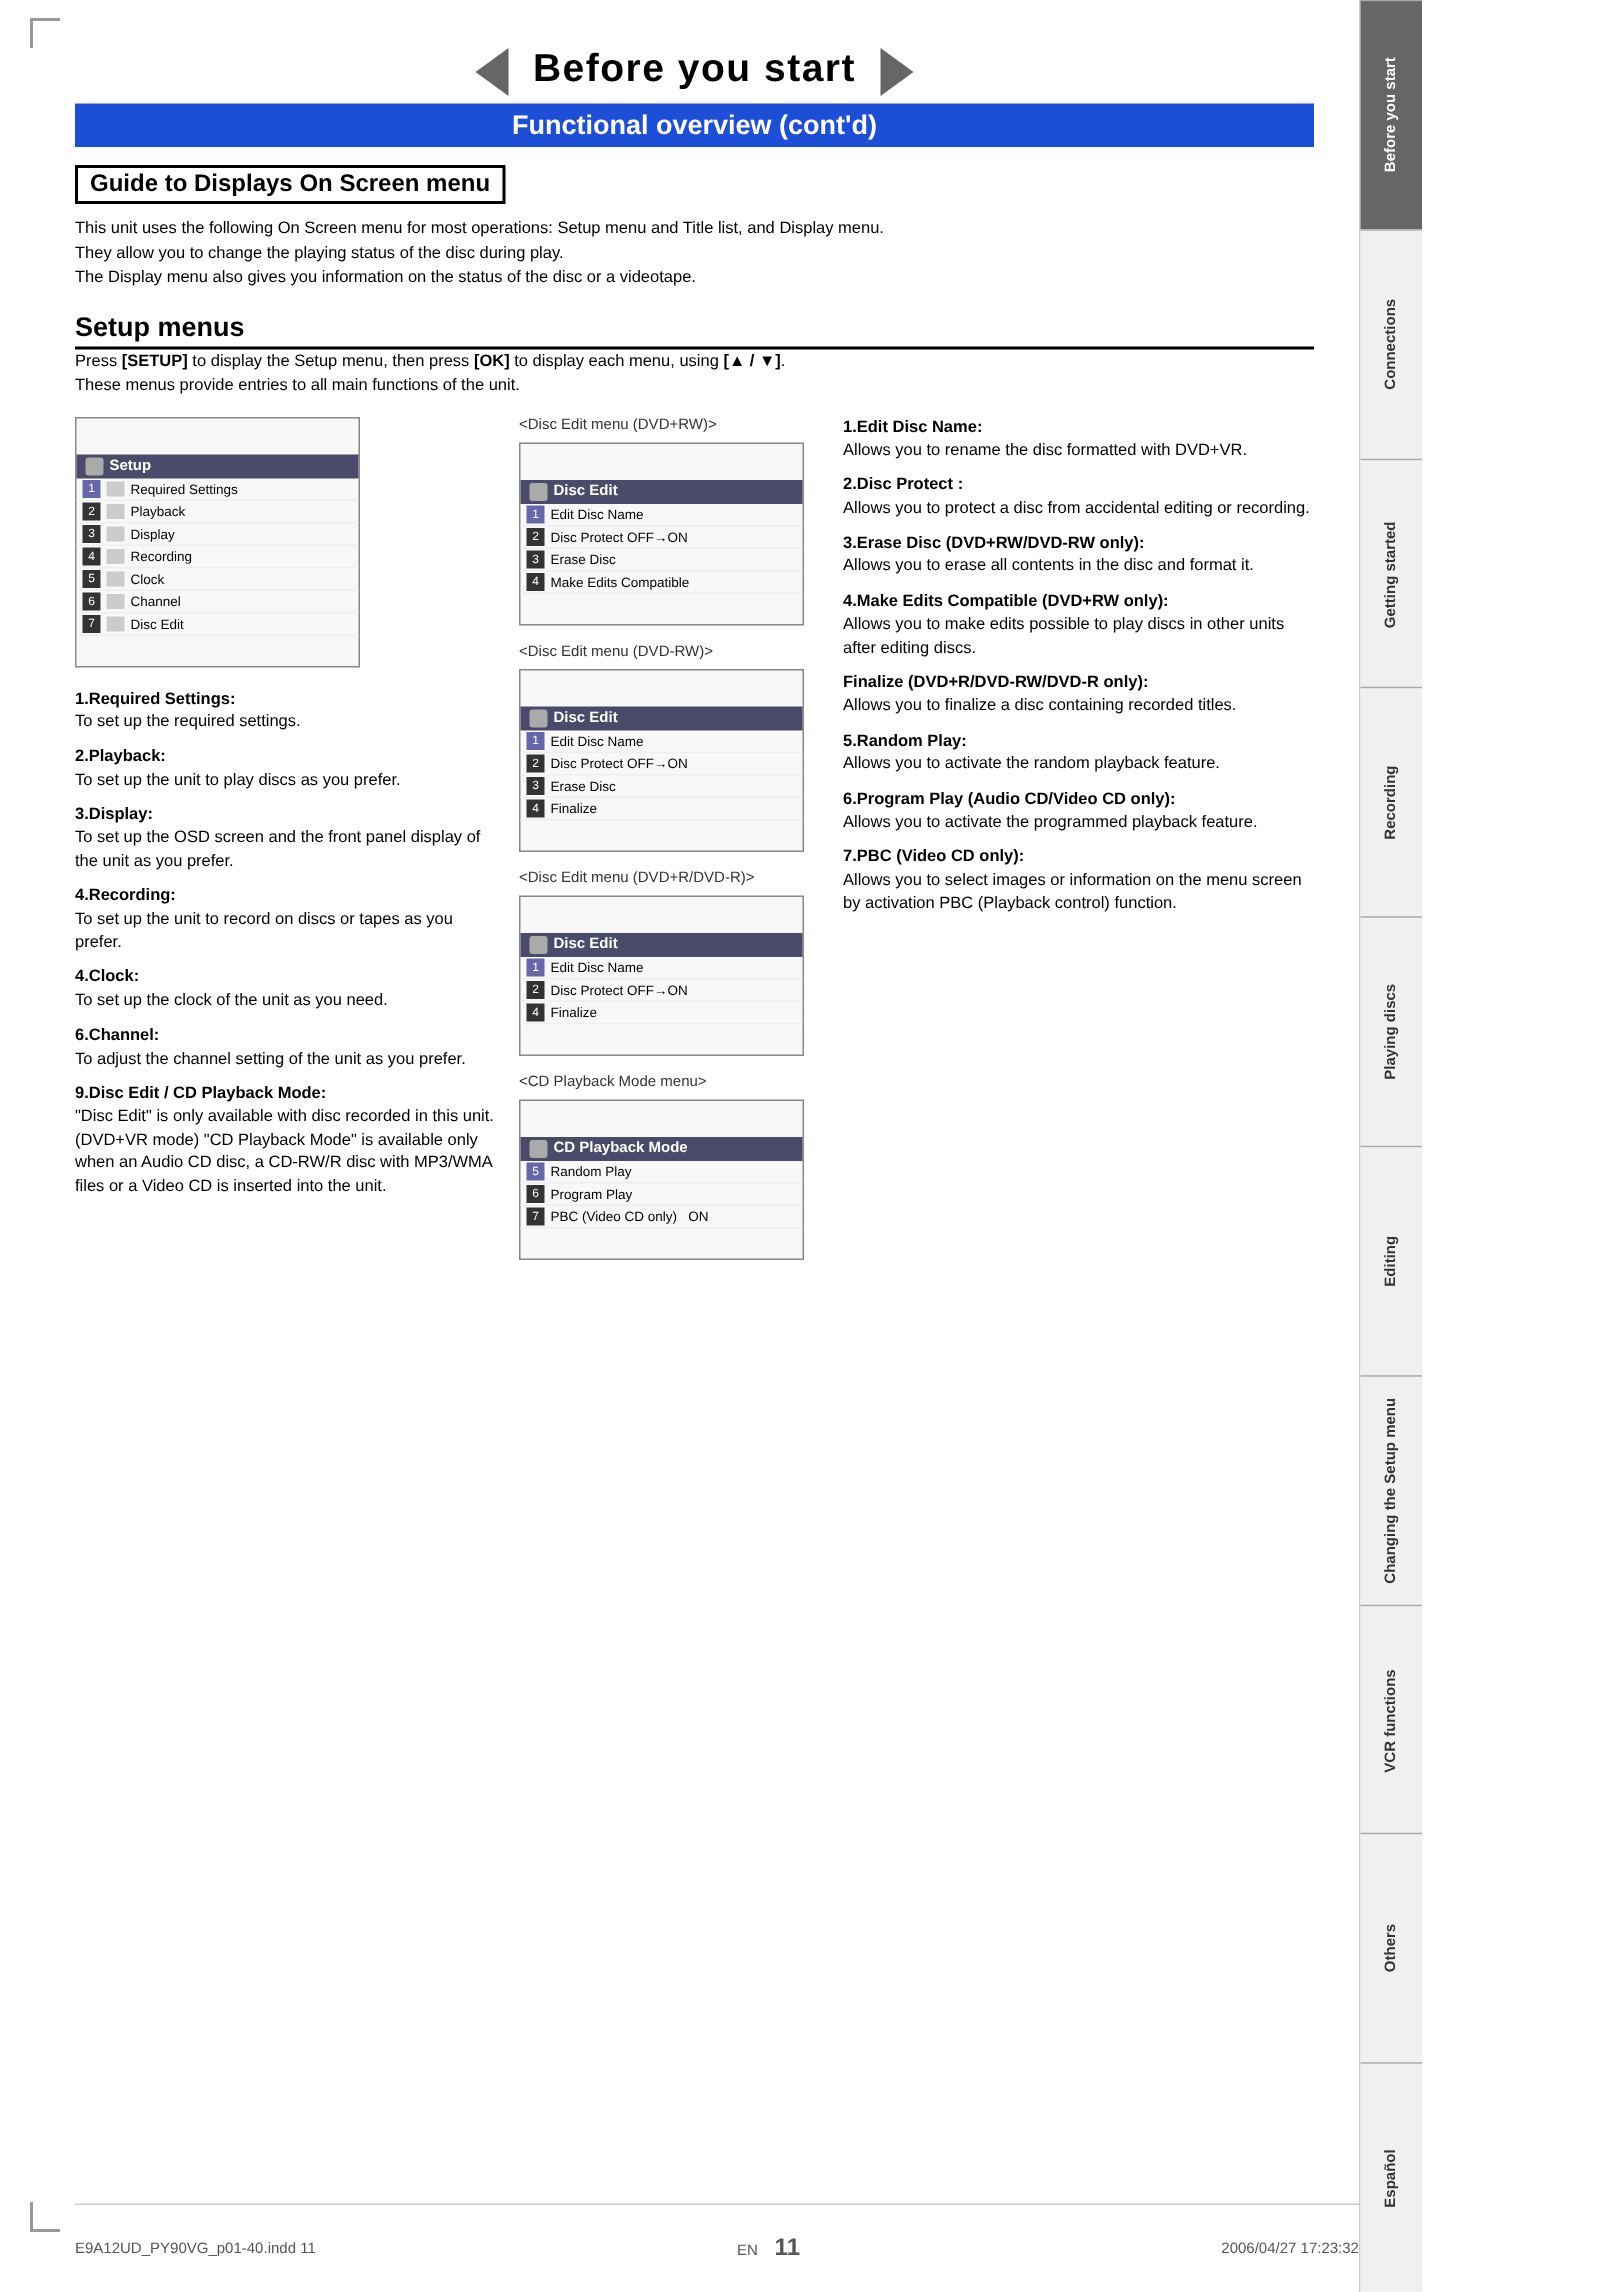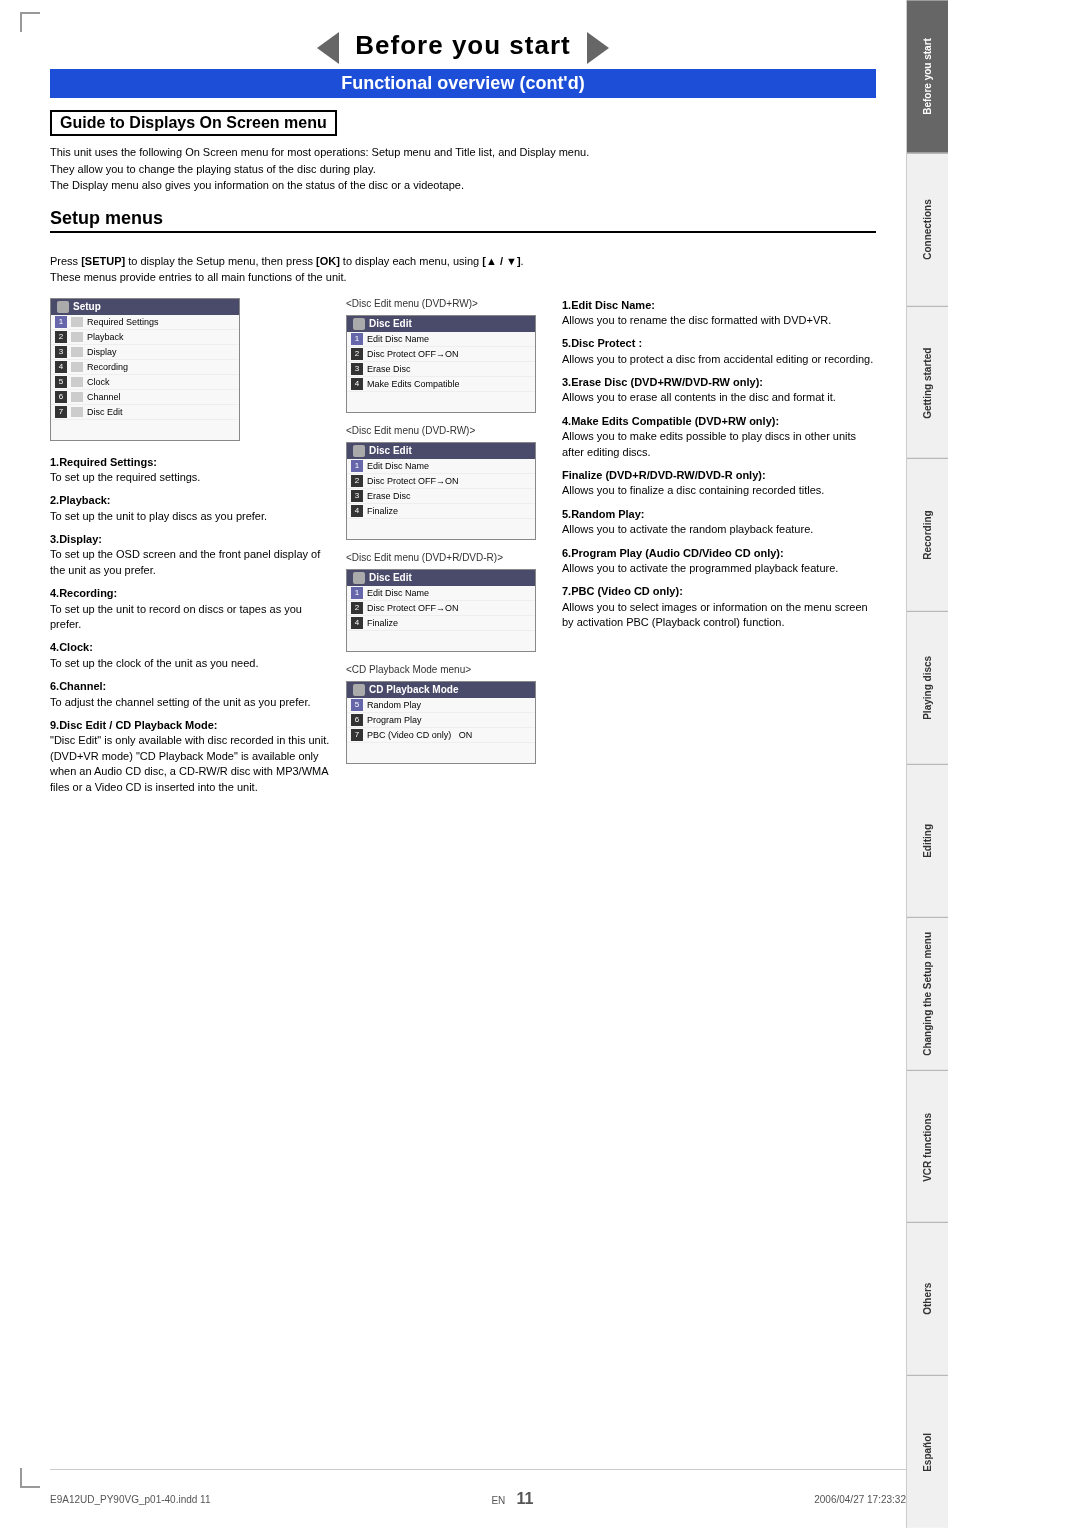--- a/index.html
+++ b/index.html
@@ -91,21 +91,21 @@
       font-size: 11px;
       line-height: 1.5;
       margin-bottom: 14px;
     }
 
     
     .section-title {
       font-size: 18px;
       font-weight: bold;
       border-bottom: 2px solid #000;
-      margin-bottom: 20px;
+      margin-bottom: 0;
       padding-bottom: 2px;
     }
 
     .section-intro {
       font-size: 11px;
       line-height: 1.5;
       margin-bottom: 12px;
     }
 
     
@@ -138,20 +138,21 @@
 
     .menu-screenshot .menu-title-bar {
       background: #4a4a6a;
       color: #fff;
       padding: 2px 6px;
       font-size: 10px;
       font-weight: bold;
       display: flex;
       align-items: center;
       gap: 4px;
+      margin-top: 24px;
     }
 
     .menu-screenshot .menu-icon {
       width: 12px;
       height: 12px;
       background: #aaa;
       border-radius: 2px;
       display: inline-block;
     }
 
@@ -463,21 +464,21 @@
           <div style="height:20px;"></div>
         </div>
       </div>
 
       <div class="col-right">
         <div class="desc-item">
           <span class="desc-title">1.Edit Disc Name:</span><br>
           <span>Allows you to rename the disc formatted with DVD+VR.</span>
         </div>
         <div class="desc-item">
-          <span class="desc-title">5.Disc Protect :</span><br>
+          <span class="desc-title">2.Disc Protect :</span><br>
           <span>Allows you to protect a disc from accidental editing or recording.</span>
         </div>
         <div class="desc-item">
           <span class="desc-title">3.Erase Disc (DVD+RW/DVD-RW only):</span><br>
           <span>Allows you to erase all contents in the disc and format it.</span>
         </div>
         <div class="desc-item">
           <span class="desc-title">4.Make Edits Compatible (DVD+RW only):</span><br>
           <span>Allows you to make edits possible to play discs in other units after editing discs.</span>
         </div>

